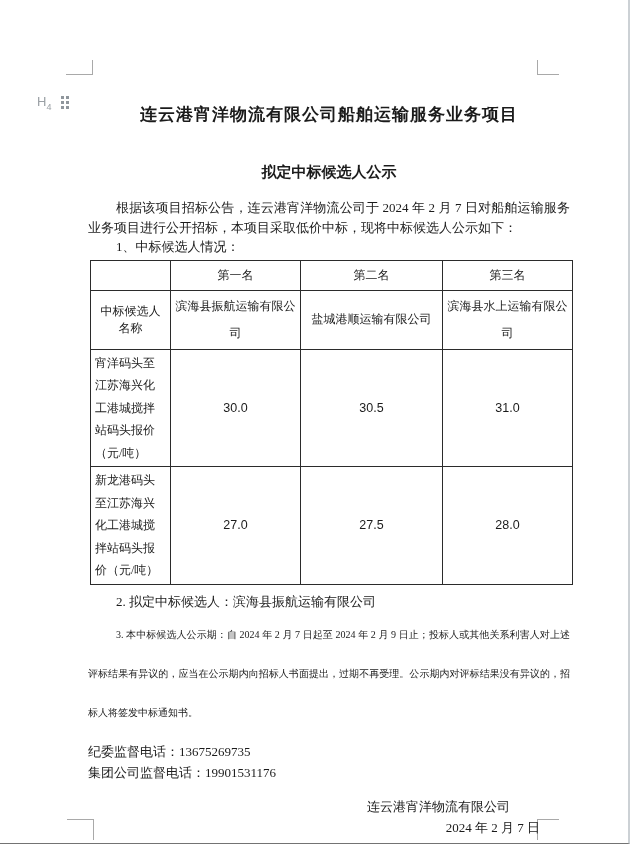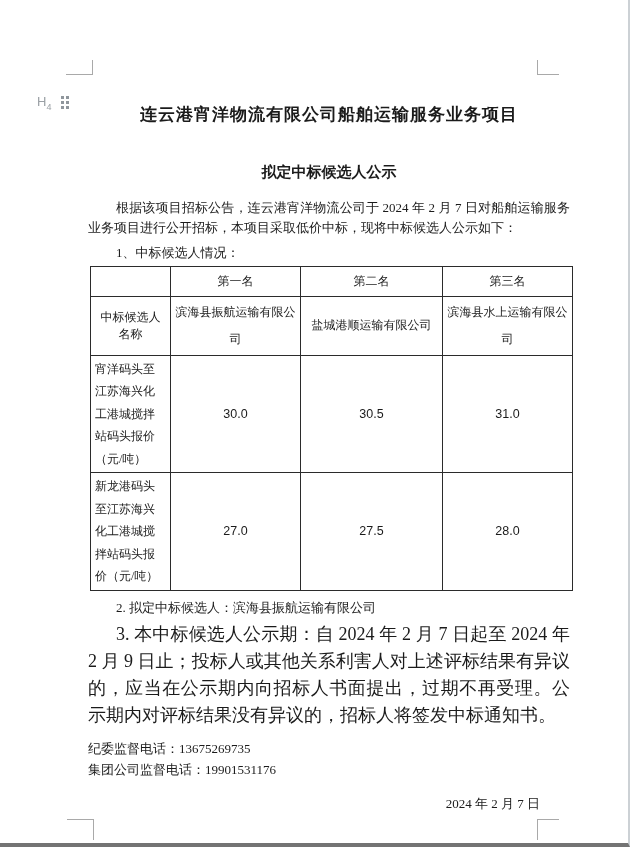--- a/index.html
+++ b/index.html
@@ -5,21 +5,21 @@
   html,body{margin:0;padding:0;background:#ffffff;}
   body{
     width:636px;height:851px;position:relative;
     font-family:"Liberation Serif","DejaVu Serif",serif;
     color:#1b1b1b;
   }
   .page{
     position:absolute;left:0;top:0;width:628px;height:843px;
     background:#ffffff;
     border-right:2px solid #ccd1d5;
-    border-bottom:4px solid #737373;
+    border-bottom:1px solid #737373;
     overflow:hidden;
   }
   
   .mark{position:absolute;}
   .mark-tl{left:66px;top:60px;width:26px;height:14px;border-right:1px solid #a9a9a9;border-bottom:1px solid #a9a9a9;}
   .mark-tr{left:537px;top:60px;width:21px;height:14px;border-left:1px solid #a9a9a9;border-bottom:1px solid #a9a9a9;}
   .mark-bl{left:67px;top:819px;width:26px;height:20px;border-right:1px solid #a9a9a9;border-top:1px solid #a9a9a9;}
   .mark-br{left:537px;top:819px;width:21px;height:20px;border-left:1px solid #a9a9a9;border-top:1px solid #a9a9a9;}
   
   .hmark{
@@ -40,21 +40,21 @@
   }
   .doc-title{
     margin:92px 0 0 0;text-align:center;
     font-size:17px;font-weight:bold;letter-spacing:1px;line-height:22px;
   }
   .doc-subtitle{
     margin:36px 0 0 0;text-align:center;
     font-size:15px;font-weight:bold;line-height:20px;
   }
   .para1{
-    margin:16px 0 6px 0;font-size:13px;line-height:19.5px;
+    margin:16px 0 0 0;font-size:13px;line-height:19.5px;
     text-align:justify;text-indent:28px;
   }
   .item1{margin:0;font-size:13px;line-height:19.5px;text-indent:28px;}
   table.bid{
     margin:3px 0 0 2px;border-collapse:collapse;table-layout:fixed;
     width:482px;font-size:12px;
   }
   table.bid col.c1{width:80px;}
   table.bid col.c2{width:130px;}
   table.bid col.c3{width:142px;}
@@ -73,21 +73,21 @@
     text-align:left;line-height:22.5px;vertical-align:middle;
     padding:3px 2px 3px 5px;
   }
   td.c-num{
     text-align:center;
     font-family:Liberation Sans, sans-serif;
     font-size:12.5px;
   }
   .item2{margin:7px 0 0 0;font-size:13px;line-height:20px;text-indent:28px;}
   .para3{
-    margin:3px 0 0 0;font-size:18px;line-height:27px;
+    margin:3px 0 0 0;font-size:10px;line-height:39px;
     text-align:justify;text-indent:28px;
   }
   .phone{margin:0;font-size:13px;line-height:21px;}
   .phone-first{margin-top:9px;}
   .signature{margin-top:13px;text-align:right;font-size:13px;}
   .sig-company{line-height:21px;padding-right:60px;}
   .sig-date{line-height:21px;padding-right:30px;}
 </style>
 </head>
 <body>
@@ -152,17 +152,18 @@
       </tbody>
     </table>
 
     <p class="item2">2. 拟定中标候选人：滨海县振航运输有限公司</p>
     <p class="para3">3. 本中标候选人公示期：自 2024 年 2 月 7 日起至 2024 年 2 月 9 日止；投标人或其他关系利害人对上述评标结果有异议的，应当在公示期内向招标人书面提出，过期不再受理。公示期内对评标结果没有异议的，招标人将签发中标通知书。</p>
 
     <p class="phone phone-first">纪委监督电话：13675269735</p>
     <p class="phone">集团公司监督电话：19901531176</p>
 
     <div class="signature">
+      <div class="sig-company">连云港宵洋物流有限公司</div>
       <div class="sig-date">2024 年 2 月 7 日</div>
     </div>
 
   </div>
 </div>
 
 </body></html>

